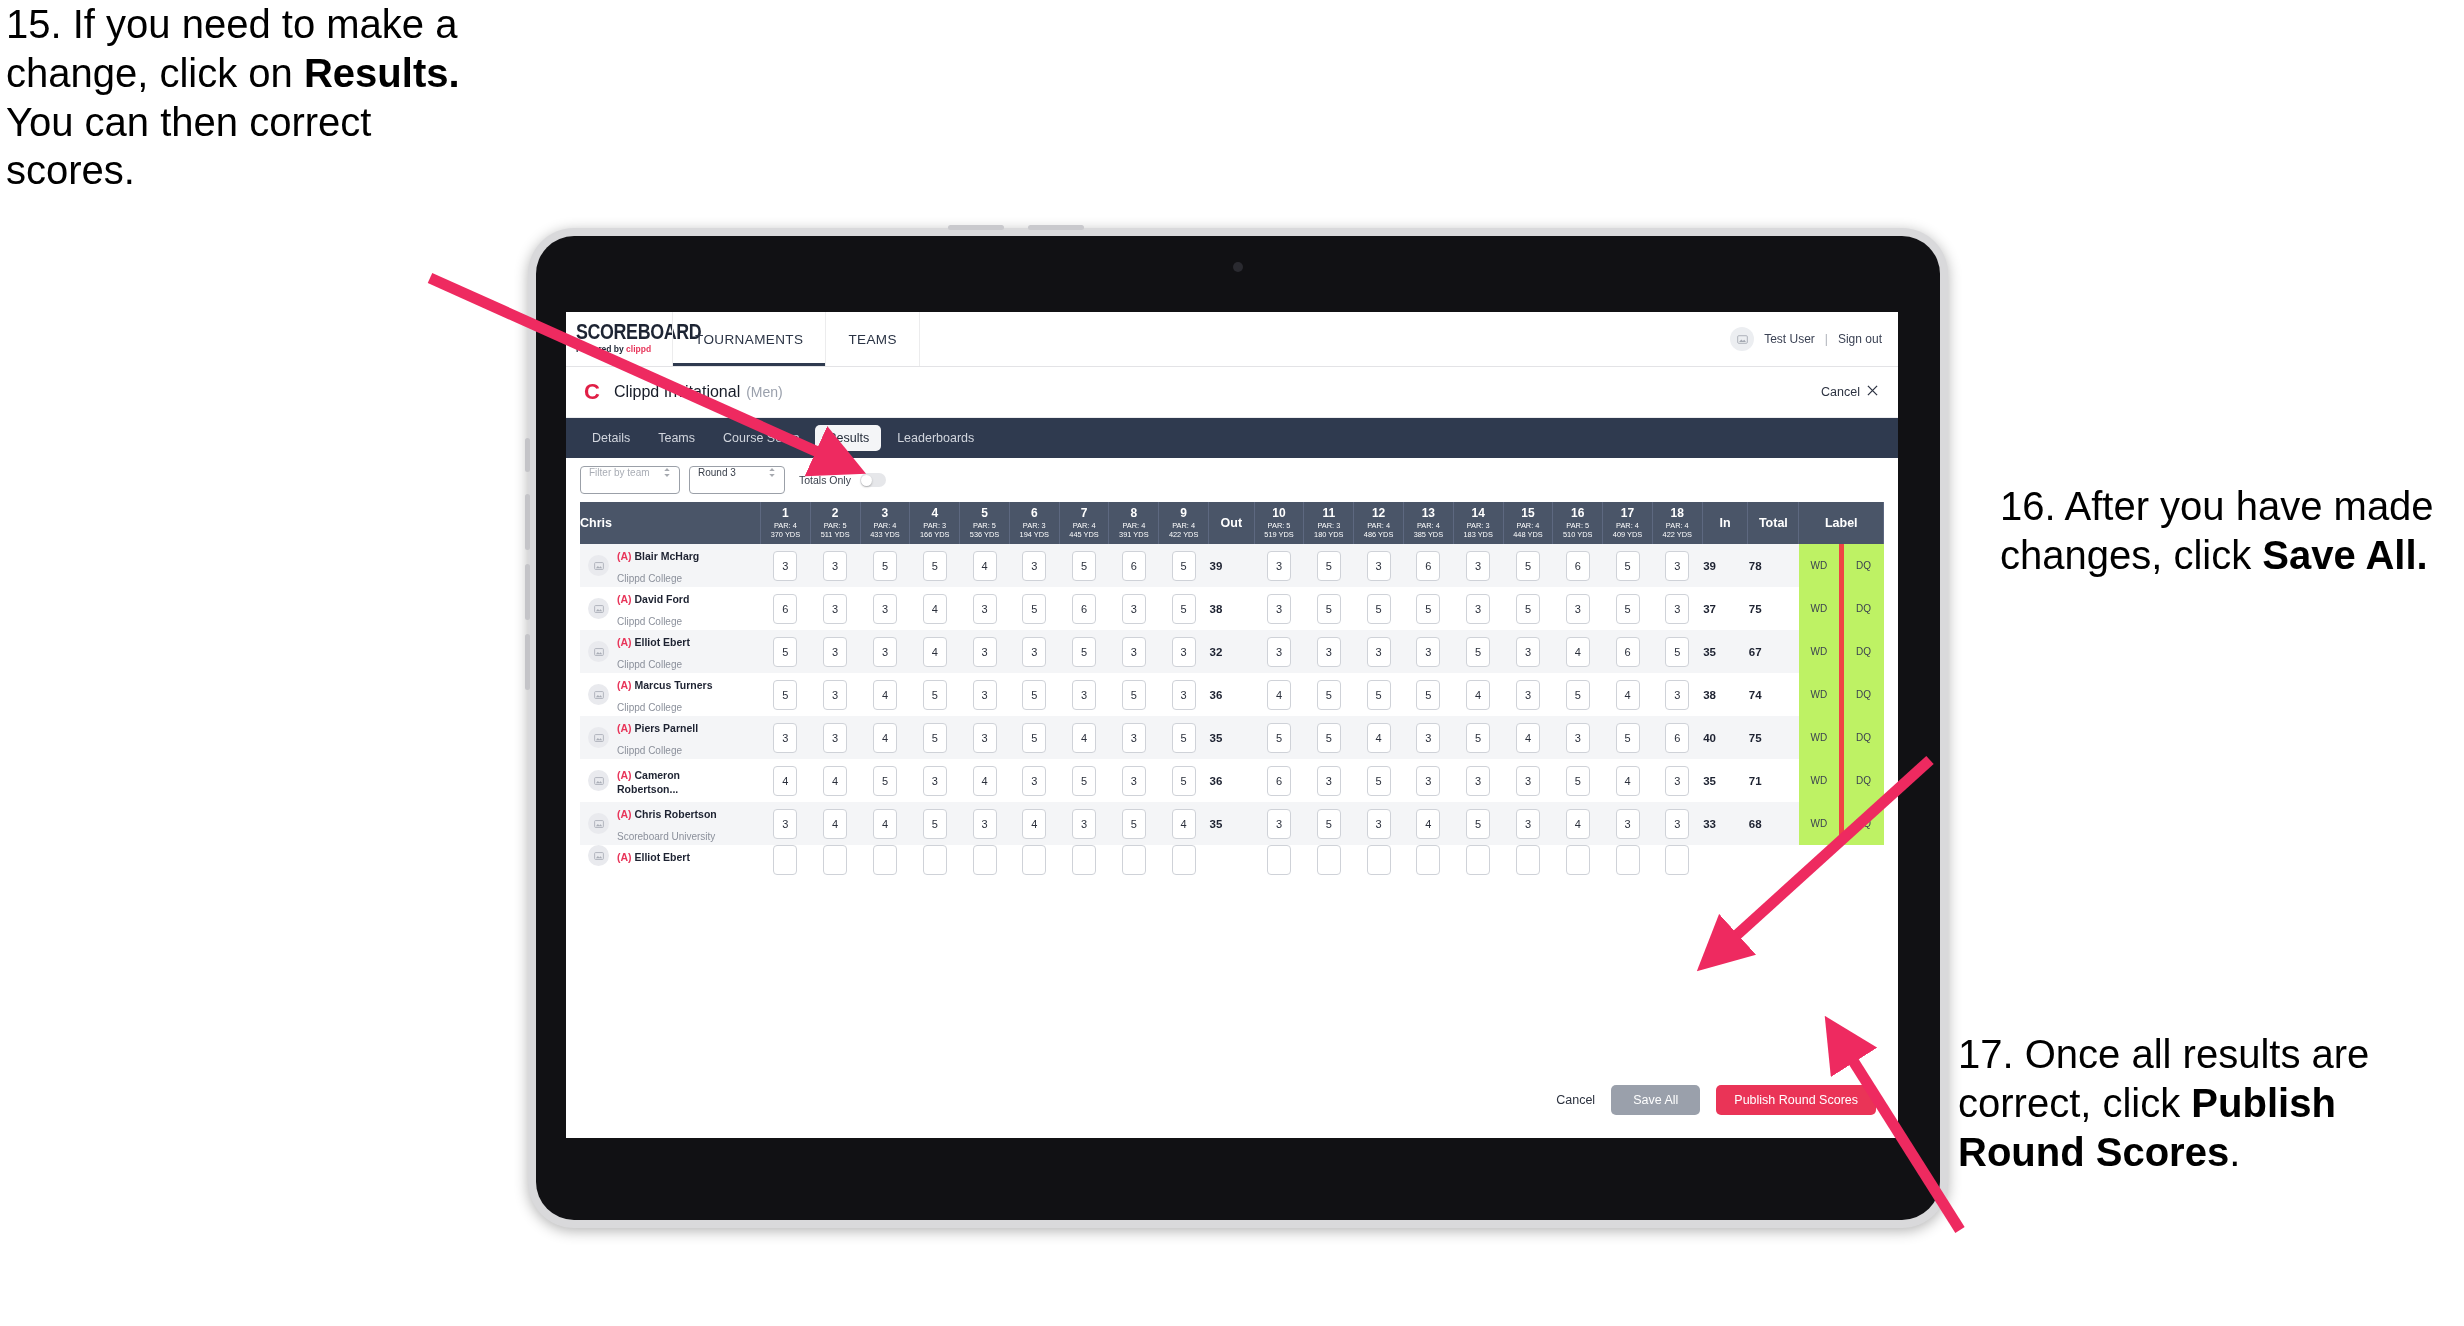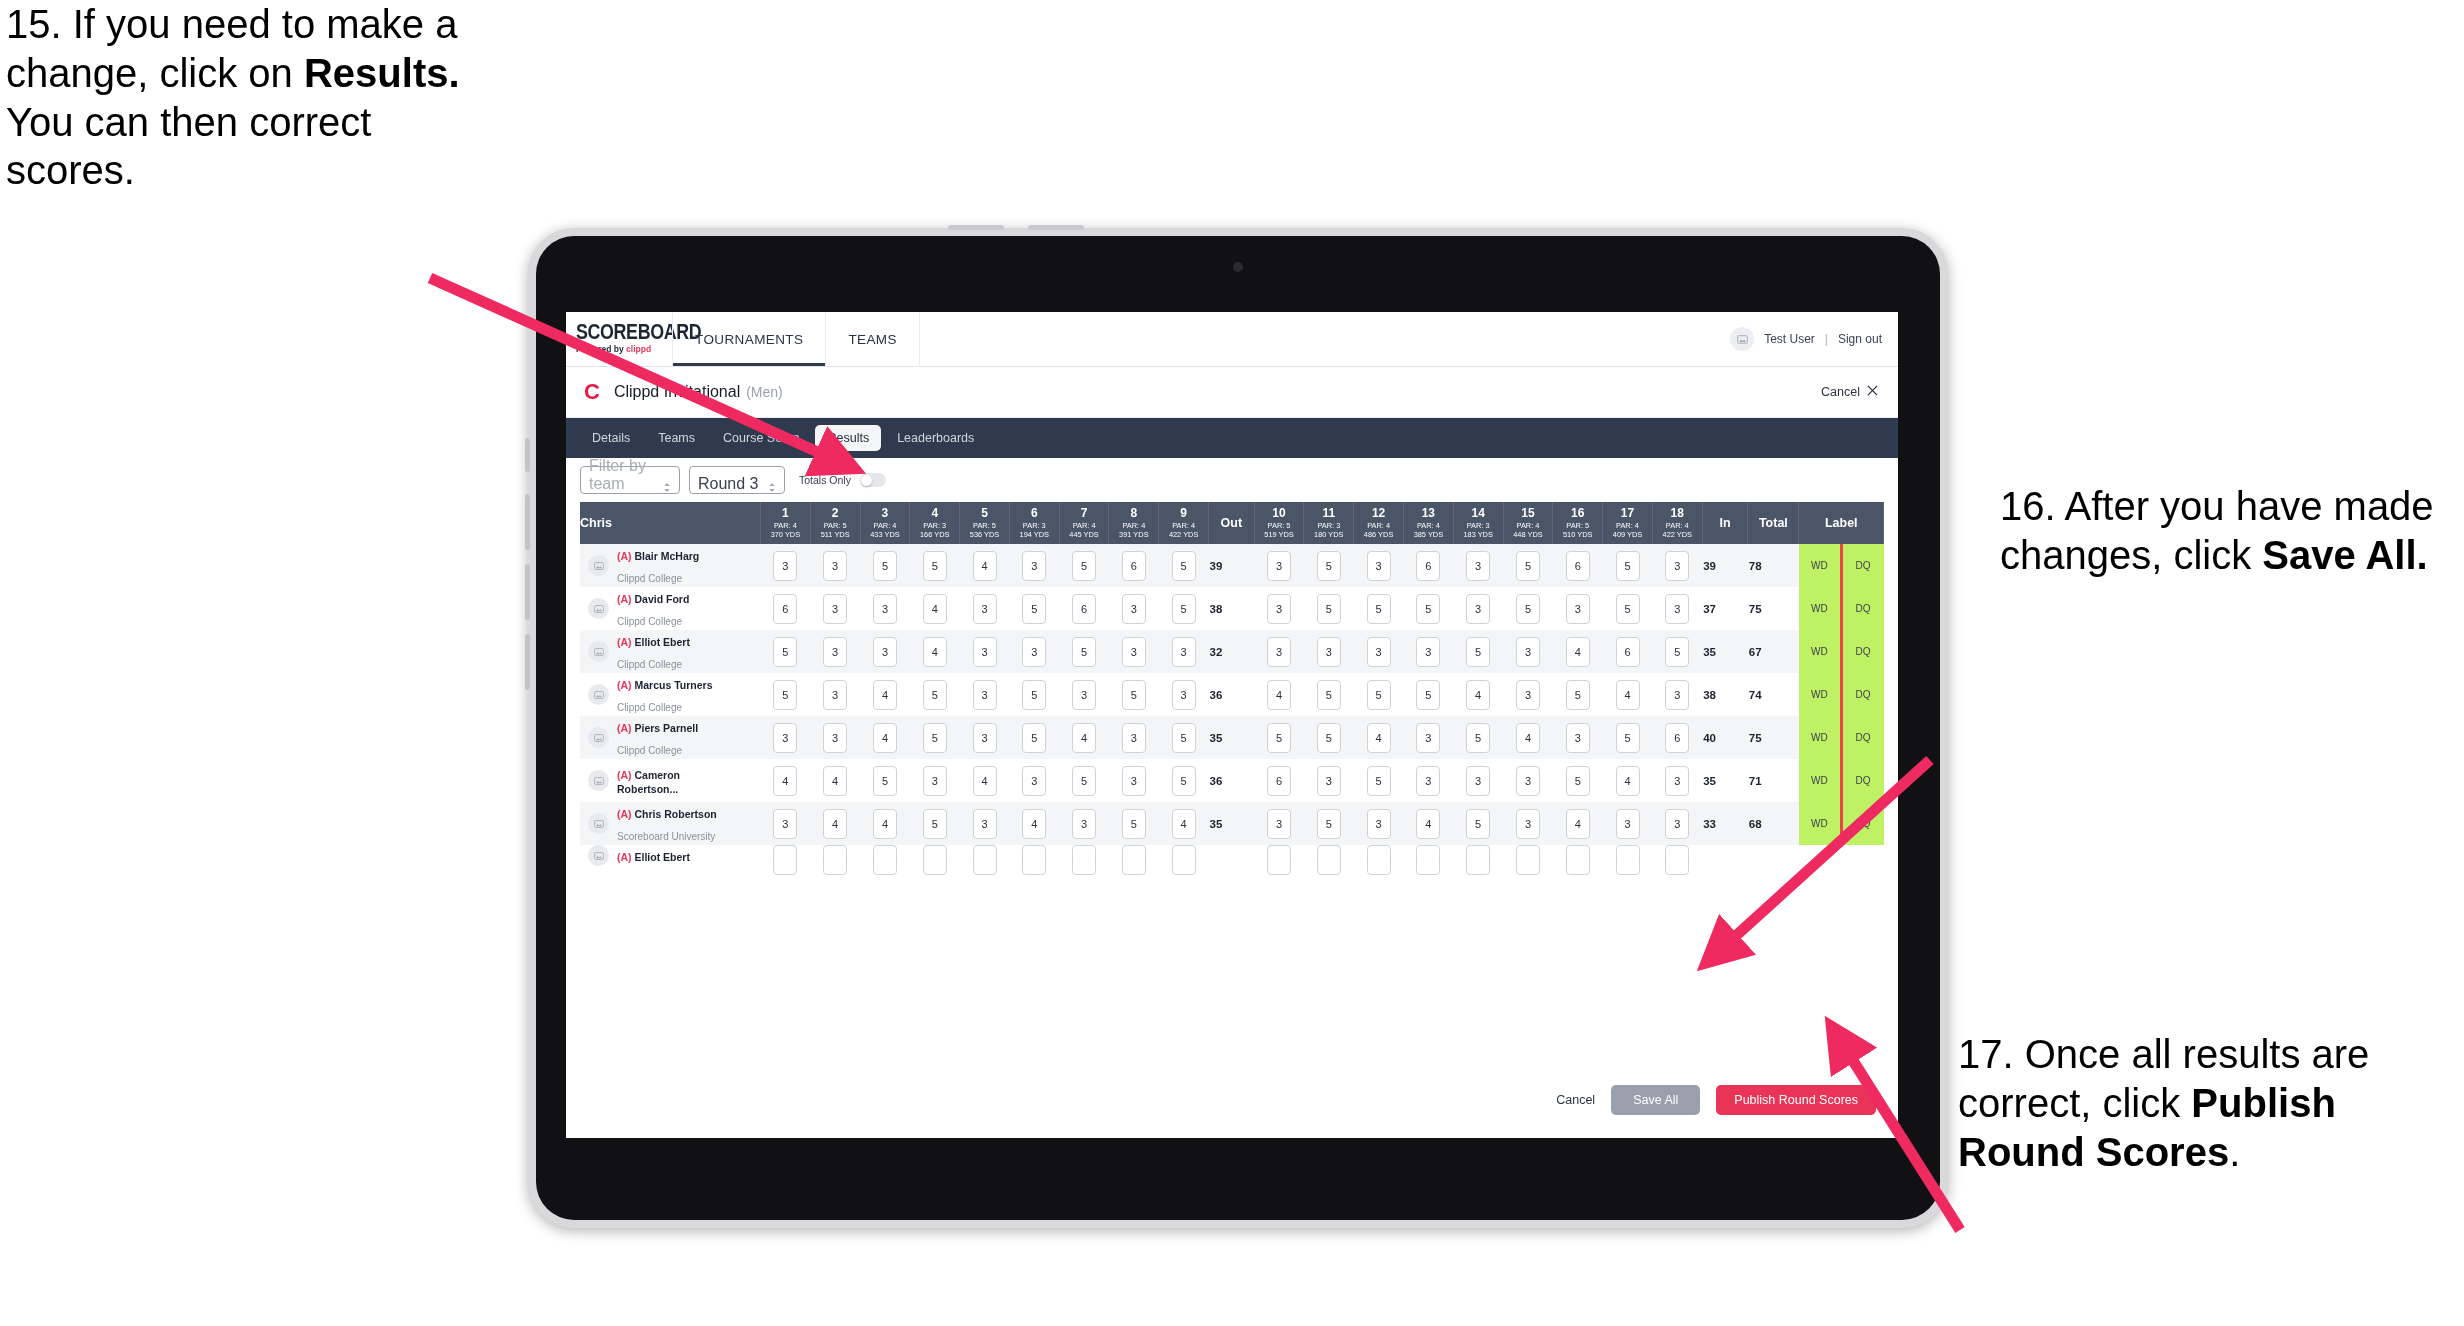--- a/index.html
+++ b/index.html
@@ -94,21 +94,21 @@
   .tab.active{background:#f4f5f7;color:#242b38;font-weight:500;}
 
   
   #toolbar{height:44px;background:#fff;display:flex;align-items:center;padding:0 14px;gap:9px;}
   #search{
     flex:1;height:25px;border:1px solid #d5d7dc;border-radius:4px;background:#fff;
     display:flex;align-items:center;padding:0 9px;font-size:10.5px;color:#9fa4ae;
   }
   .selectbox{
     height:26px;border:1px solid #9ba0a8;border-radius:4px;background:#fff;
-    display:flex;align-items:flex-end;gap:7px;padding:0 8px;font-size:16px;color:#3a404c;cursor:pointer;
+    display:flex;align-items:flex-start;gap:7px;padding:0 8px;font-size:10px;color:#3a404c;cursor:pointer;
   }
   #filterteam{width:82px;color:#a9adb5;justify-content:space-between;}
   #roundsel{width:78px;justify-content:space-between;}
   .caret{display:flex;flex-direction:column;line-height:0;opacity:.6;}
   #totalslabel{font-size:10.5px;color:#3a404c;margin-left:5px;}
   #toggle{
     width:26px;height:14px;border-radius:8px;background:#e6e7ea;position:relative;cursor:pointer;
   }
   #toggle .knob{position:absolute;left:1.5px;top:1.5px;width:11px;height:11px;border-radius:50%;background:#fff;box-shadow:0 1px 2px rgba(0,0,0,.28);}
 
@@ -140,21 +140,21 @@
   .pteam{font-size:10px;color:#8b909b;line-height:1.3;margin-top:8px;}
   td.scorecell{text-align:center;padding:0;}
   .scorebox{
     width:22px;height:28px;margin:0 auto;border:1px solid #cfd2d8;border-radius:4px;background:#fff;
     display:flex;align-items:center;justify-content:center;font-size:11px;color:#2b303c;
   }
   td.aggcell{text-align:left;font-size:11.5px;font-weight:700;color:#1d2231;}
   td.labelcell{padding:0;}
   .labelwrap{display:flex;height:43px;}
   .lbl{flex:1;display:flex;align-items:center;justify-content:center;background:#bef264;font-size:10px;color:#3b4150;cursor:pointer;}
-  .lbl + .lbl{border-left:3px solid #ef4444;}
+  .lbl + .lbl{border-left:5px solid #ef4444;}
   tr.clipped{height:16px;overflow:hidden;}
   tr.clipped td{vertical-align:top;}
 
   
   #footer{
     position:absolute;left:0;right:0;bottom:0;height:76px;background:#fff;
     display:flex;align-items:center;justify-content:flex-end;gap:16px;padding:0 22px;
     box-sizing:border-box;
   }
   #btn-cancel{font-size:12.5px;color:#2c323f;cursor:pointer;}

